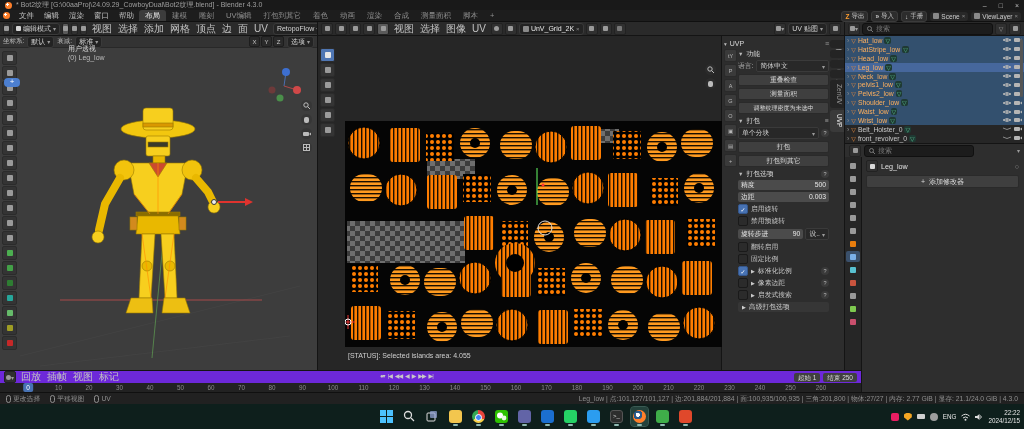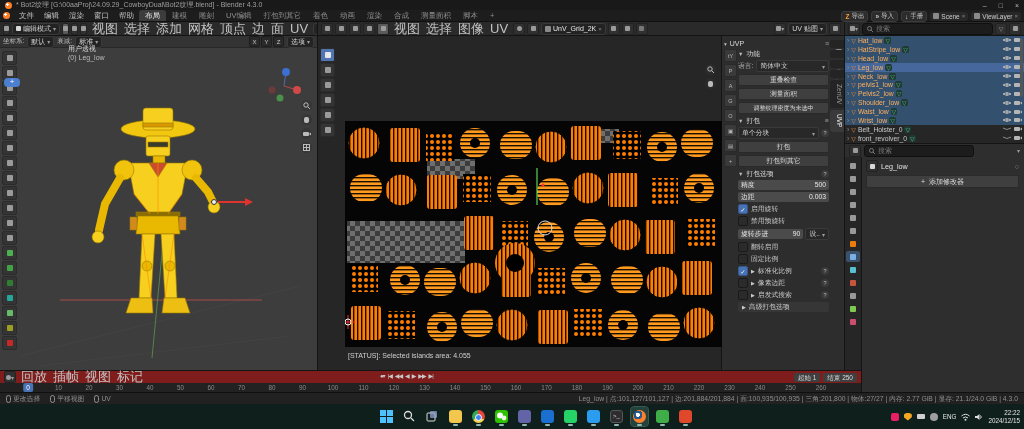--- a/index.html
+++ b/index.html
@@ -17,21 +17,21 @@
   .wtab{padding:0 6px;color:#8f8f8f;font-size:7.5px;line-height:11px;white-space:nowrap}
   .wtab.active{background:#3c3c3c;color:#e8e8e8;border-radius:3px 3px 0 0}
   #topbar-right{position:absolute;right:3px;top:10px;height:12px;display:flex;align-items:center;gap:3px}
   .qbtn{display:flex;align-items:center;gap:2px;background:#2c2c2c;border:1px solid #3b3b3b;border-radius:3px;height:9px;padding:0 3px;font-size:6.5px;color:#c9c9c9}
   .qbtn .g{font-weight:bold}
   .chip{display:flex;align-items:center;gap:2px;background:#282828;border-radius:3px;height:9px;padding:0 3px;font-size:6.5px;color:#cfcfcf}
   .mini-ic{width:6px;height:6px;border-radius:1px;background:#8a8a8a;display:inline-block}
   .xx{color:#8a8a8a;font-size:6px}
   
   .hdr{position:absolute;top:22px;height:14px;background:#2a2a2a;border-bottom:1px solid #141414;border-right:1px solid #141414;display:flex;align-items:center;box-sizing:border-box;padding:0 3px;gap:2px;overflow:hidden}
-  .hmenu{padding:0 3px;font-size:13px;color:#c2c2c2;white-space:nowrap}
+  .hmenu{padding:0 3px;font-size:10px;color:#c2c2c2;white-space:nowrap}
   .ddchip{display:flex;align-items:center;gap:2px;background:#232323;border:1px solid #3a3a3a;border-radius:3px;height:10px;padding:0 3px;font-size:7px;color:#d5d5d5;white-space:nowrap}
   .icbox{width:10px;height:10px;border-radius:2px;background:#303030;border:1px solid #222;display:flex;align-items:center;justify-content:center}
   .icbox.on{background:#5a5a5a}
   .sq{width:5px;height:5px;border-radius:1px;background:#9a9a9a}
   .caret{font-size:6px;color:#9a9a9a}
   .searchbox{flex:1;display:flex;align-items:center;gap:3px;background:#1c1c1c;border:1px solid #101010;border-radius:3px;height:10px;padding:0 4px;color:#777;font-size:7px}
   
   #v3d{left:0;top:36px;width:318px;height:334px;background:#3d3d3d;border-right:1px solid #141414;box-sizing:border-box}
   #v3d-tools-row{position:absolute;left:0;top:0;width:100%;height:12px;background:#333;border-bottom:1px solid #282828;display:flex;align-items:center;padding:0 3px;box-sizing:border-box;gap:3px;font-size:6.5px;color:#b5b5b5}
   .axischip{width:9px;height:9px;border-radius:2px;background:#2a2a2a;border:1px solid #1d1d1d;color:#c5c5c5;display:flex;align-items:center;justify-content:center;font-size:6px}
@@ -83,21 +83,21 @@
   #props{left:845px;top:143px;width:179px;height:249px;background:#2e2e2e;border-top:1px solid #141414;box-sizing:border-box}
   #props-search{display:flex;align-items:center;gap:3px;height:13px;padding:0 4px}
   #props-tabs{position:absolute;left:0;top:13px;width:16px;bottom:0;background:#262626;border-right:1px solid #141414;display:flex;flex-direction:column;align-items:center;padding-top:3px;gap:2px}
   .ptab{width:14px;height:11px;border-radius:2px;display:flex;align-items:center;justify-content:center}
   .ptab.active{background:#3a506b}
   .ptab .g{width:6px;height:6px;border-radius:1px}
   #props-content{position:absolute;left:16px;top:13px;right:0;bottom:0;padding:3px 5px}
   #props-obj{display:flex;align-items:center;gap:3px;font-size:7.2px;color:#e2e2e2;height:12px}
   #add-mod{margin-top:3px;background:#3f3f3f;border:1px solid #2a2a2a;border-radius:2px;height:11px;line-height:11px;text-align:center;color:#dcdcdc;font-size:7px;display:flex;align-items:center;justify-content:center;gap:4px}
   
-  #timeline{left:0;top:370px;width:862px;height:22px;background:#7f1d1d;border-top:1px solid #141414;border-right:1px solid #141414;box-sizing:border-box}
+  #timeline{left:0;top:370px;width:862px;height:22px;background:#6d28d9;border-top:1px solid #141414;border-right:1px solid #141414;box-sizing:border-box}
   #tl-head{display:flex;align-items:center;height:12px;padding:0 4px;gap:2px;font-size:7px;color:#c2c2c2}
   #tl-play{position:absolute;left:380px;top:1px;display:flex;align-items:center;gap:3px;color:#c8c8c8;font-size:6px;letter-spacing:-1px}
   #tl-range{margin-left:auto;display:flex;gap:3px}
   .frange{background:#3f3f3f;border-radius:2px;height:9px;line-height:9px;padding:0 4px;font-size:6.5px;color:#ddd;white-space:nowrap}
   #tl-ruler{position:absolute;left:0;top:12px;width:100%;height:10px;background:#222}
   .tick{position:absolute;top:1px;transform:translateX(-50%);font-size:6.3px;color:#8a8a8a}
   #tl-frame{position:absolute;left:28px;top:0;transform:translateX(-50%);background:#4772b3;border-radius:2px;height:9px;line-height:9px;padding:0 3px;color:#fff;font-size:6.5px}
   
   #statusbar{left:0;top:392px;width:1024px;height:12px;background:#212121;border-top:1px solid #101010;display:flex;align-items:center;padding:0 6px;box-sizing:border-box;font-size:6.8px;color:#8f8f8f}
   .hint{display:flex;align-items:center;gap:2px;margin-right:10px}

